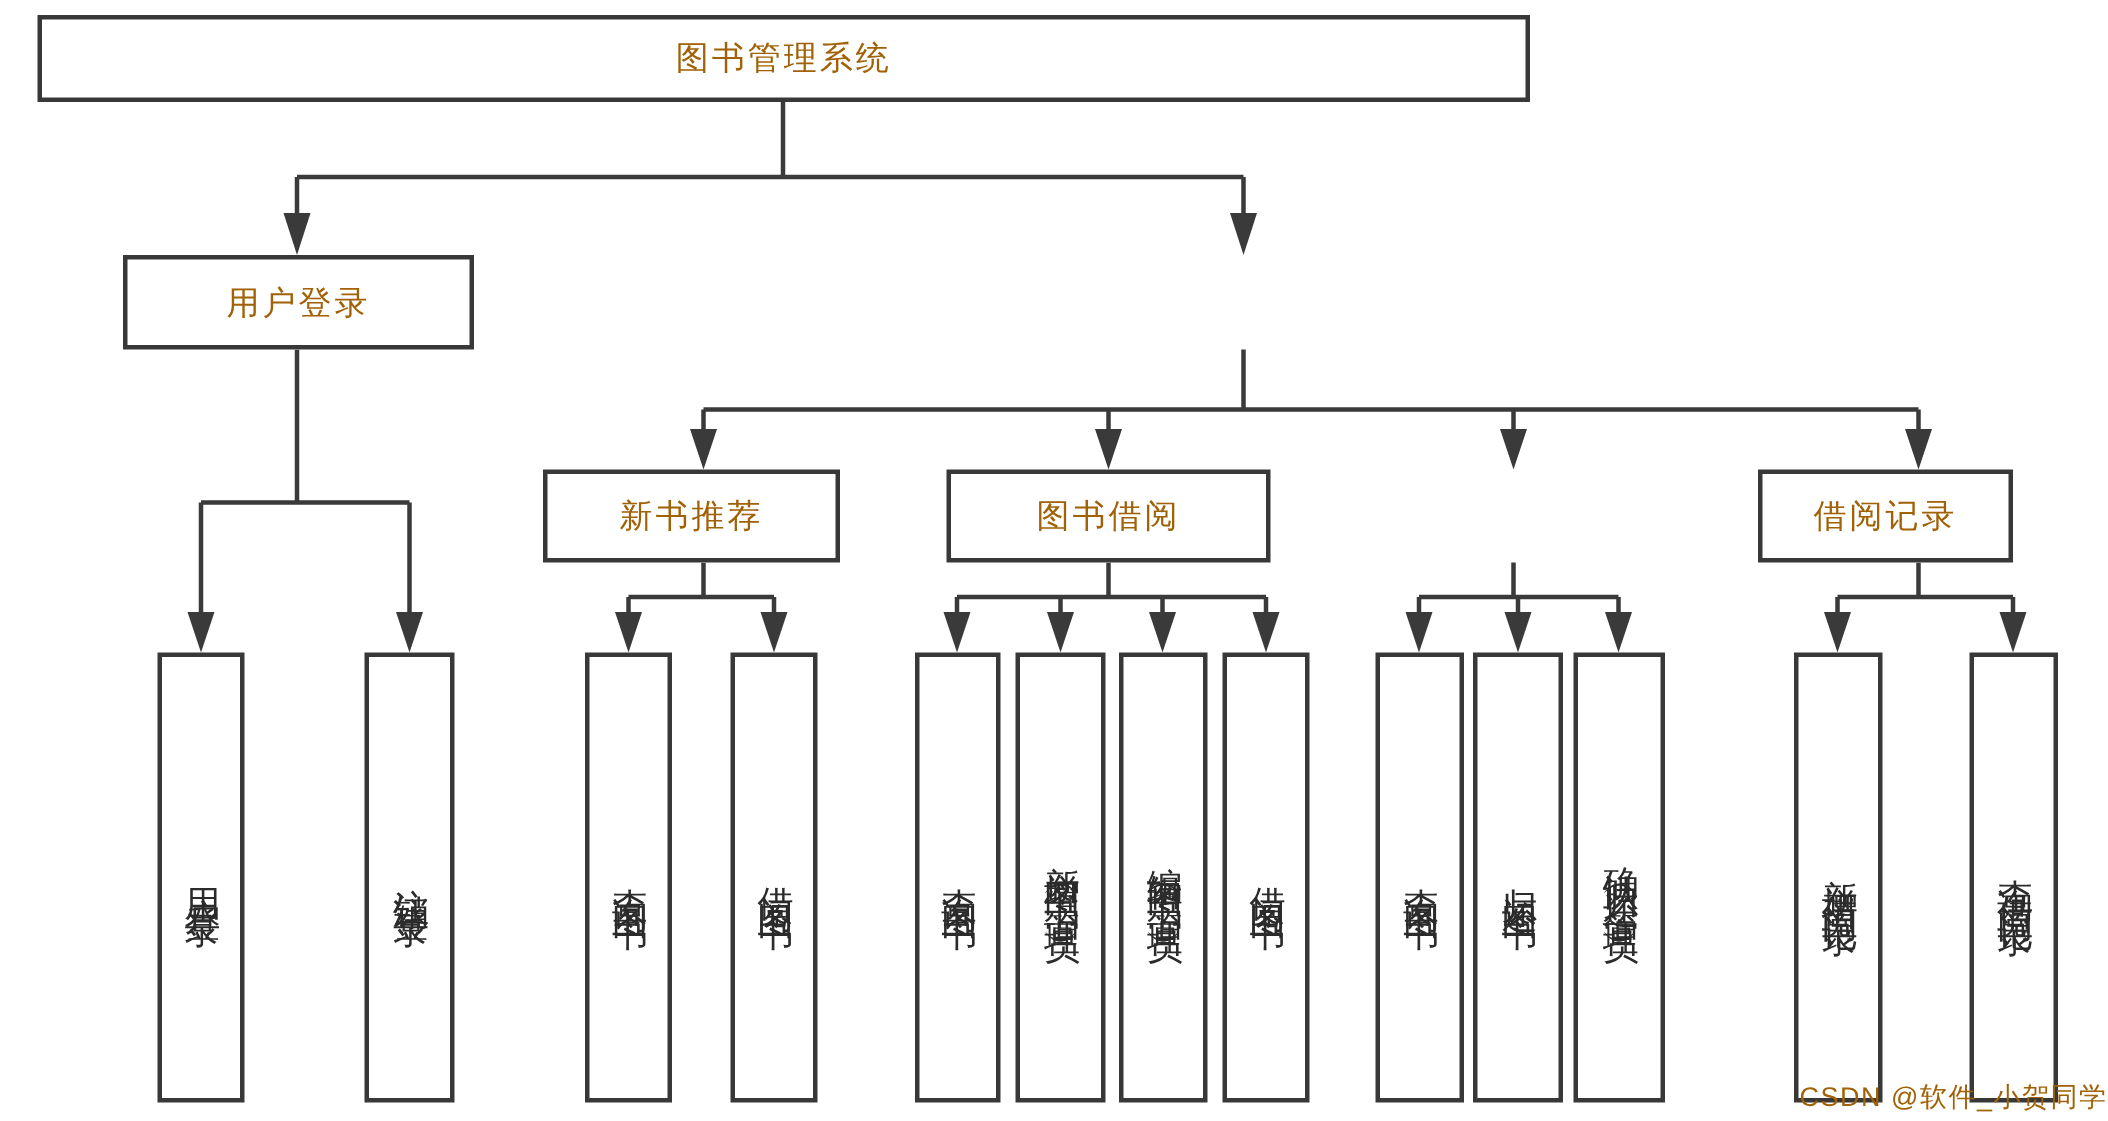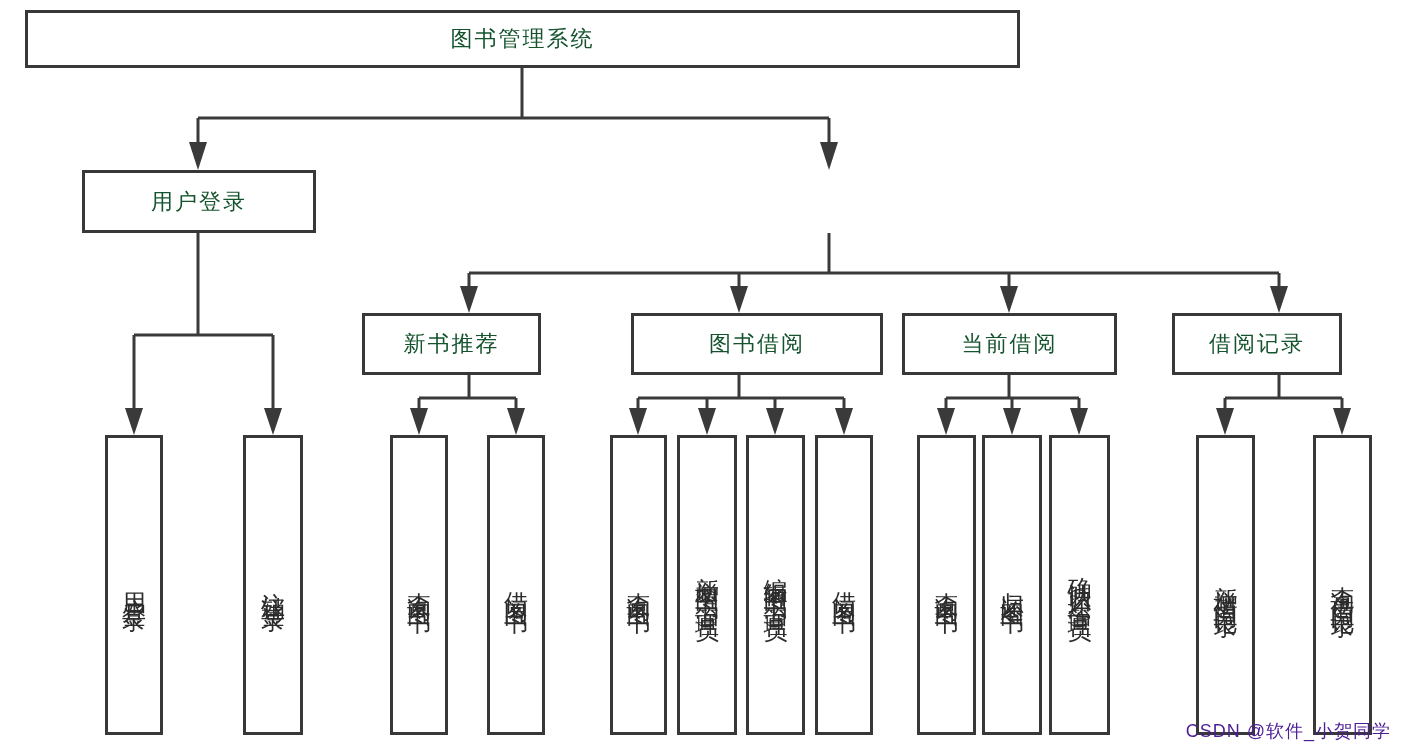--- a/index.html
+++ b/index.html
@@ -25,21 +25,21 @@
   }
   .node {
     position: absolute;
     box-sizing: border-box;
     border: 3px solid #383838;
     background: #ffffff;
     display: flex;
     align-items: center;
     justify-content: center;
     z-index: 1;
-    color: #14532d;
+    color: #a16207;
     font-size: 22px;
     letter-spacing: 2px;
     white-space: nowrap;
   }
   .leaf {
     position: absolute;
     box-sizing: border-box;
     border: 3px solid #383838;
     background: #ffffff;
     display: flex;
@@ -53,24 +53,24 @@
   .leaf span {
     writing-mode: vertical-rl;
     text-orientation: mixed;
     font-size: 24px;
     line-height: 1;
     letter-spacing: 6px;
     white-space: nowrap;
   }
   .watermark {
     position: absolute;
-    right: 14px;
+    right: 0;
     bottom: 4px;
     z-index: 2;
-    color: #4c1d95;
+    color: #a16207;
     font-size: 18px;
     letter-spacing: 1px;
     white-space: nowrap;
     text-align: center;
   }
 </style>
 </head>
 <body>
 
 <div class="canvas">
@@ -117,23 +117,22 @@
       <polygon points="1070,408 1088,408 1079,435"></polygon>
       <polygon points="1216,408 1234,408 1225,435"></polygon>
       <polygon points="1333,408 1351,408 1342,435"></polygon>
     </g>
   </svg>
 
   <div class="node" style="left:25px; top:10px; width:995px; height:58px;">图书管理系统</div>
 
   <div class="node" style="left:82px; top:170px; width:234px; height:63px;">用户登录</div>
 
-  <div class="node" style="left:362px; top:313px; width:179px; height:62px;">新书推荐</div>
-  <div class="node" style="left:631px; top:313px; width:252px; height:62px;">图书借阅</div>
-  <div class="node" style="left:902px; top:313px; width:215px; height:62px;">当前借阅</div>
+  <div class="node" style="left:362px; top:313px; width:198px; height:62px;">新书推荐</div>
+  <div class="node" style="left:631px; top:313px; width:216px; height:62px;">图书借阅</div>
   <div class="node" style="left:1172px; top:313px; width:170px; height:62px;">借阅记录</div>
 
   <div class="leaf" style="left:105px; width:58px;">
     <span>用户登录</span>
   </div>
   <div class="leaf" style="left:243px; width:60px;">
     <span>注销登录</span>
   </div>
 
   <div class="leaf" style="left:390px; width:58px;">

